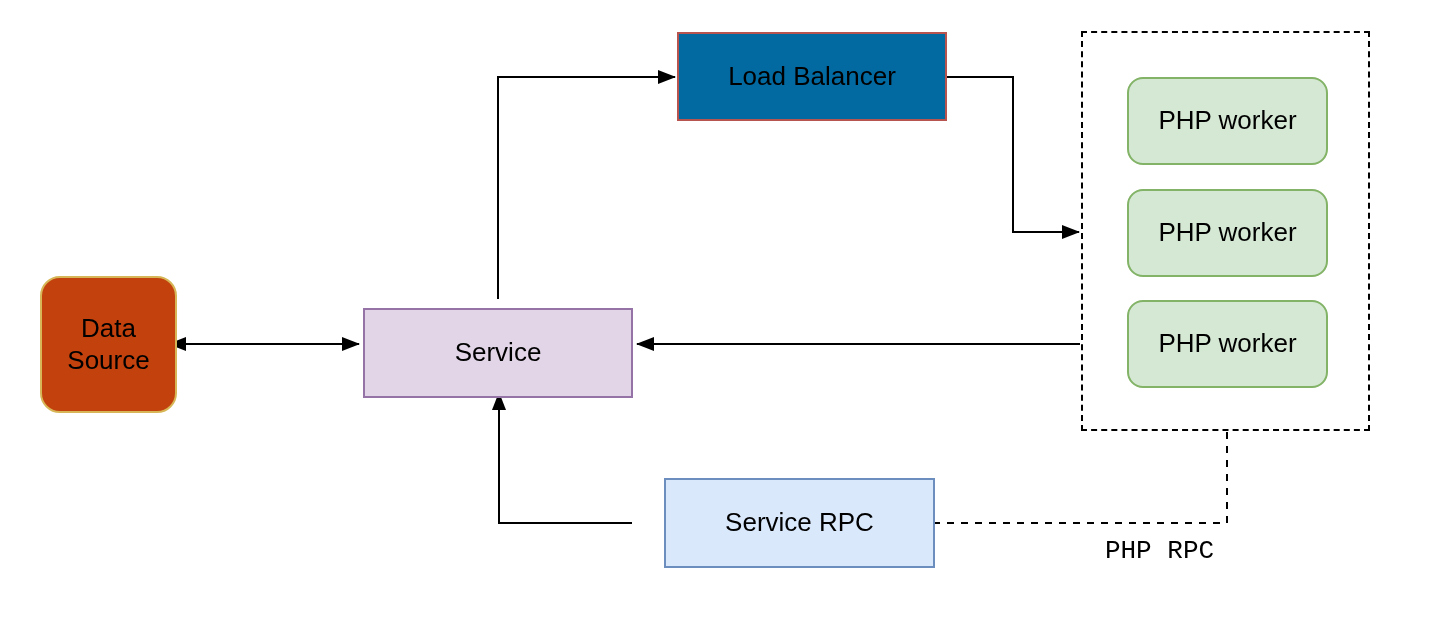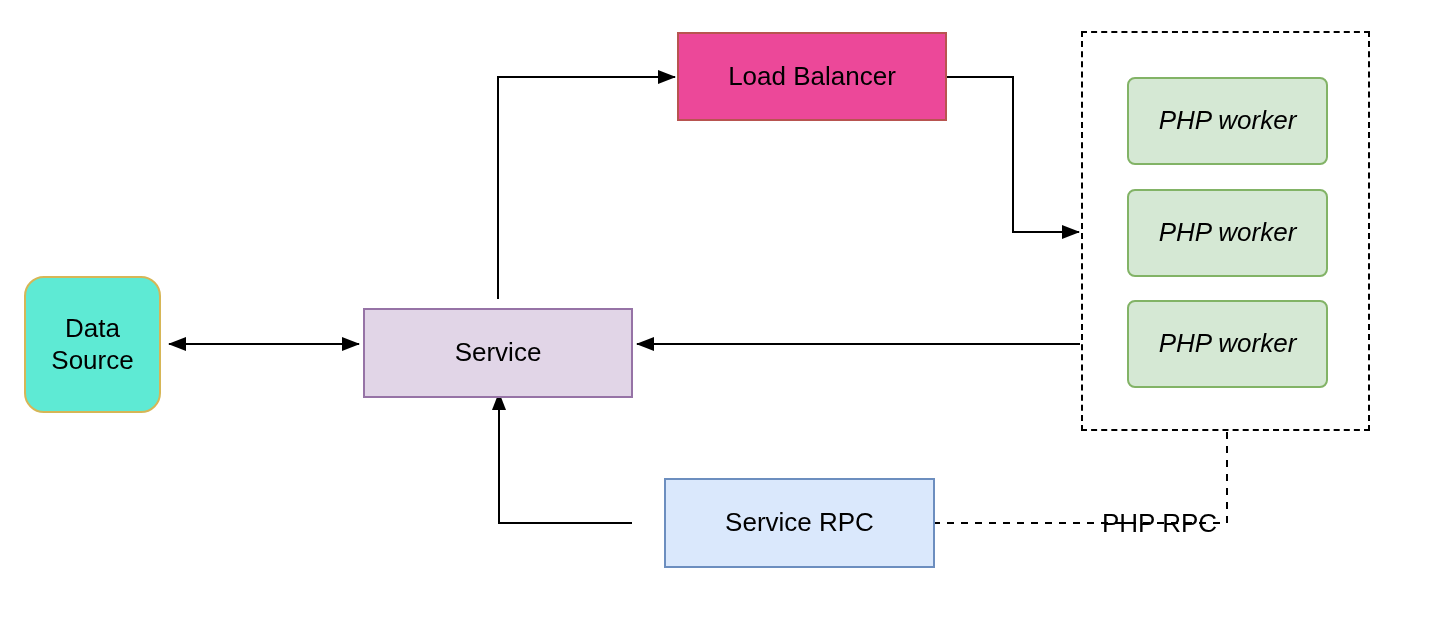--- a/index.html
+++ b/index.html
@@ -28,21 +28,21 @@
     border: 2px solid #000;
     display: flex;
     align-items: center;
     justify-content: center;
     text-align: center;
     font-size: 26px;
     line-height: 1.2;
     color: #000000;
   }
   .node.rounded-lg { border-radius: 20px; }
-  .node.rounded-md { border-radius: 8px; font-style: italic; }
+  .node.rounded-md { border-radius: 16px; }
   .group-box {
     position: absolute;
     box-sizing: border-box;
     border: 2px dashed #000000;
     background: transparent;
   }
   .edge-label {
     position: absolute;
     font-size: 26px;
     color: #000000;
@@ -71,45 +71,45 @@
 
     <path d="M 1080 344 H 637" fill="none" stroke="#000000" stroke-width="2" marker-end="url(#arrow)"></path>
 
     <path d="M 632 523 H 499 V 393" fill="none" stroke="#000000" stroke-width="2" marker-end="url(#arrow)"></path>
 
     <path d="M 1227 432 V 523 H 907" fill="none" stroke="#000000" stroke-width="2" stroke-dasharray="7 7" marker-end="url(#arrow)"></path>
   </svg>
 
   <div class="group-box" style="left:1081px; top:31px; width:289px; height:400px;"></div>
 
-  <div class="node rounded-lg" style="left: 24px; top: 276px; width: 137px; height: 137px; background: #5eead4; border-color: rgb(214, 182, 86);">
+  <div class="node rounded-lg" style="left: 40px; top: 276px; width: 137px; height: 137px; background: #c2410c; border-color: rgb(214, 182, 86);">
     <span class="wrap-narrow">Data Source</span>
   </div>
 
   <div class="node" style="left: 363px; top: 308px; width: 270px; height: 90px; background: rgb(225, 213, 231); border-color: rgb(150, 115, 166);">
     <span>Service</span>
   </div>
 
-  <div class="node" style="left: 677px; top: 32px; width: 270px; height: 89px; background: #ec4899; border-color: rgb(184, 84, 80);">
+  <div class="node" style="left: 677px; top: 32px; width: 270px; height: 89px; background: #0369a1; border-color: rgb(184, 84, 80);">
     <span>Load Balancer</span>
   </div>
 
   <div class="node rounded-md" style="left: 1127px; top: 77px; width: 201px; height: 88px; background: rgb(213, 232, 212); border-color: rgb(130, 179, 102);">
     <span>PHP worker</span>
   </div>
 
   <div class="node rounded-md" style="left: 1127px; top: 189px; width: 201px; height: 88px; background: rgb(213, 232, 212); border-color: rgb(130, 179, 102);">
     <span>PHP worker</span>
   </div>
 
   <div class="node rounded-md" style="left: 1127px; top: 300px; width: 201px; height: 88px; background: rgb(213, 232, 212); border-color: rgb(130, 179, 102);">
     <span>PHP worker</span>
   </div>
 
   <div class="node" style="left: 632px; top: 478px; width: 271px; height: 90px; background: rgb(218, 232, 252); border-color: rgb(108, 142, 191); margin-left: 32px;">
     <span>Service RPC</span>
   </div>
 
-  <div class="edge-label" style="left:1087px; top:508px; width:145px;">
+  <div class="edge-label" style="left:1087px; top:536px; width:145px;font-family:Liberation Mono, monospace;">
     <span>PHP RPC</span>
   </div>
 
 </div>
 
 </body></html>

